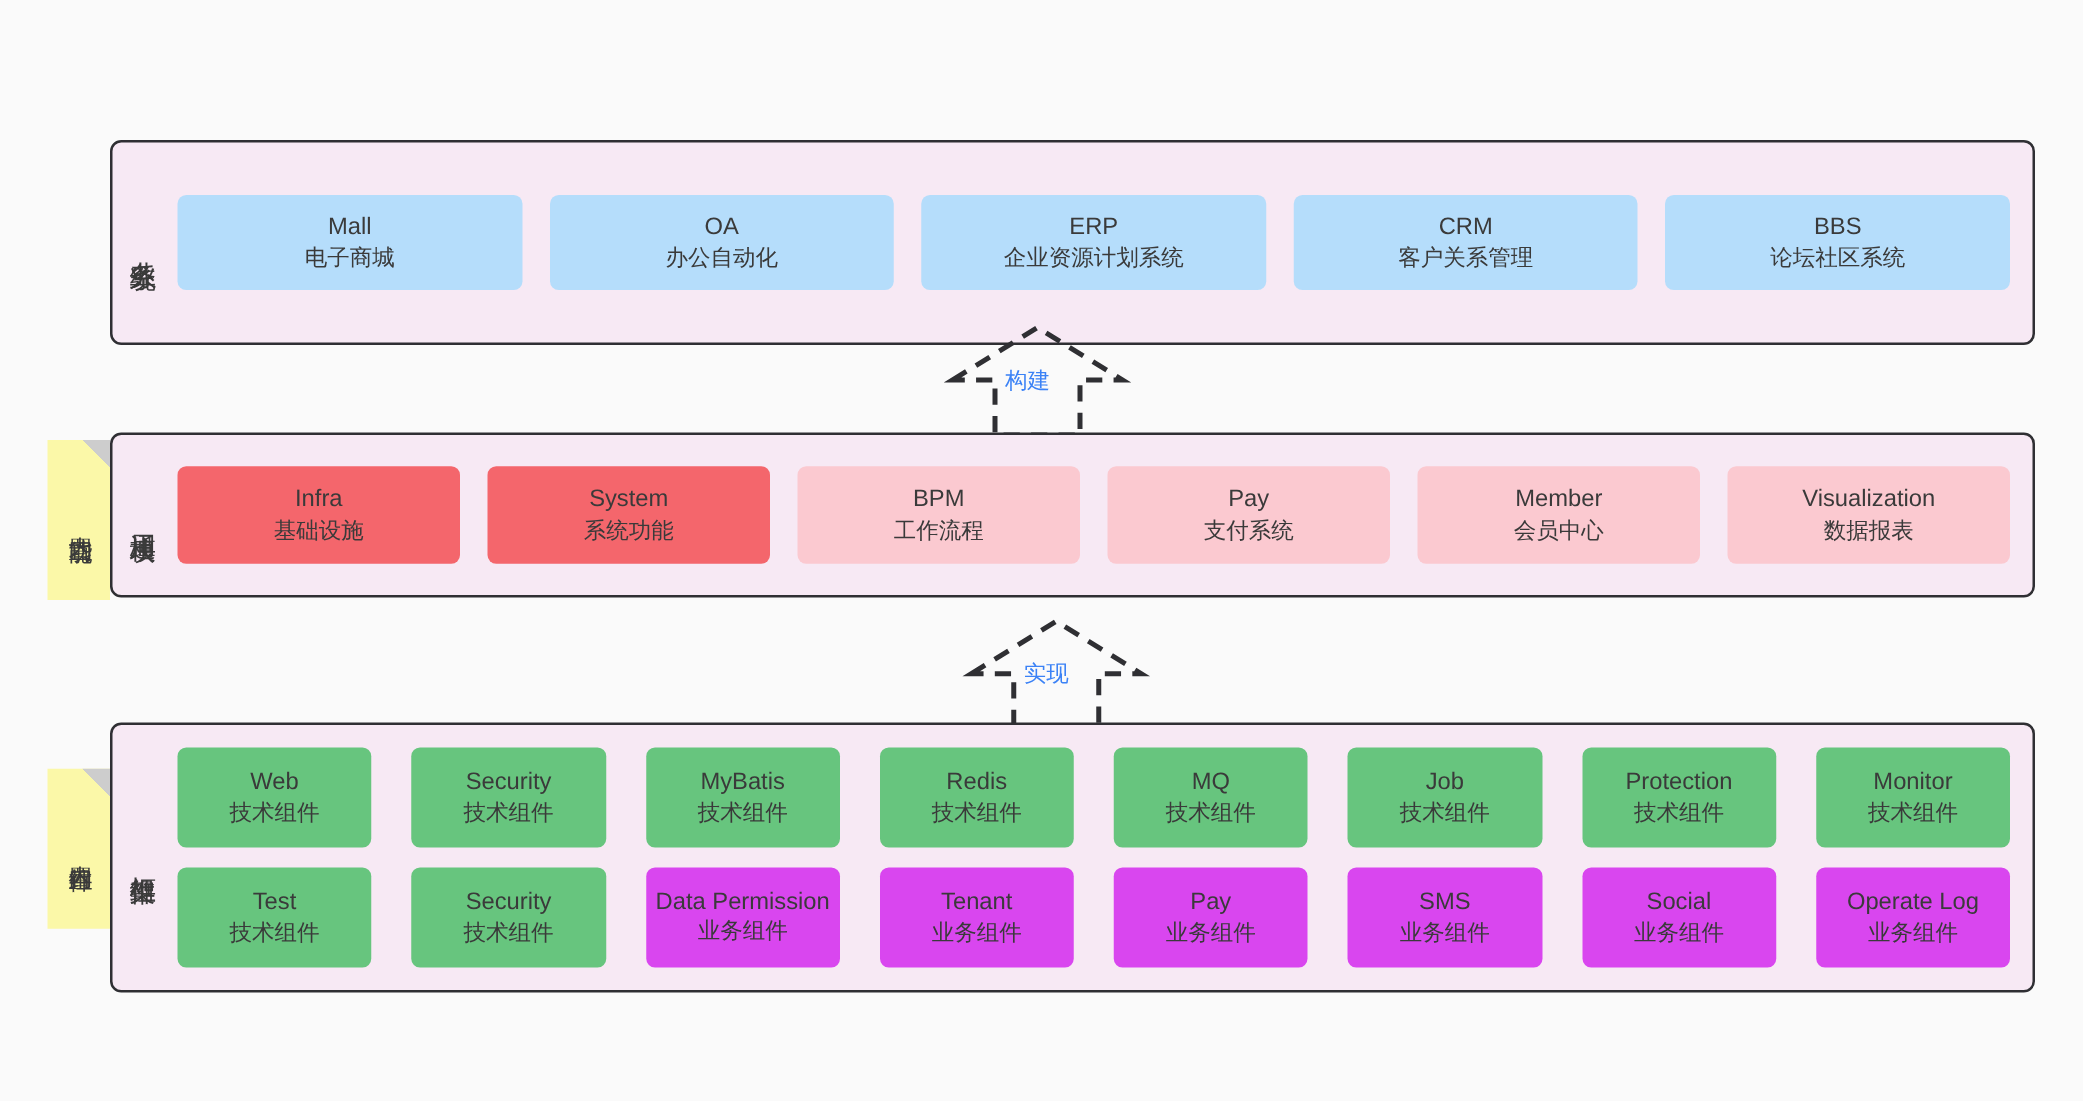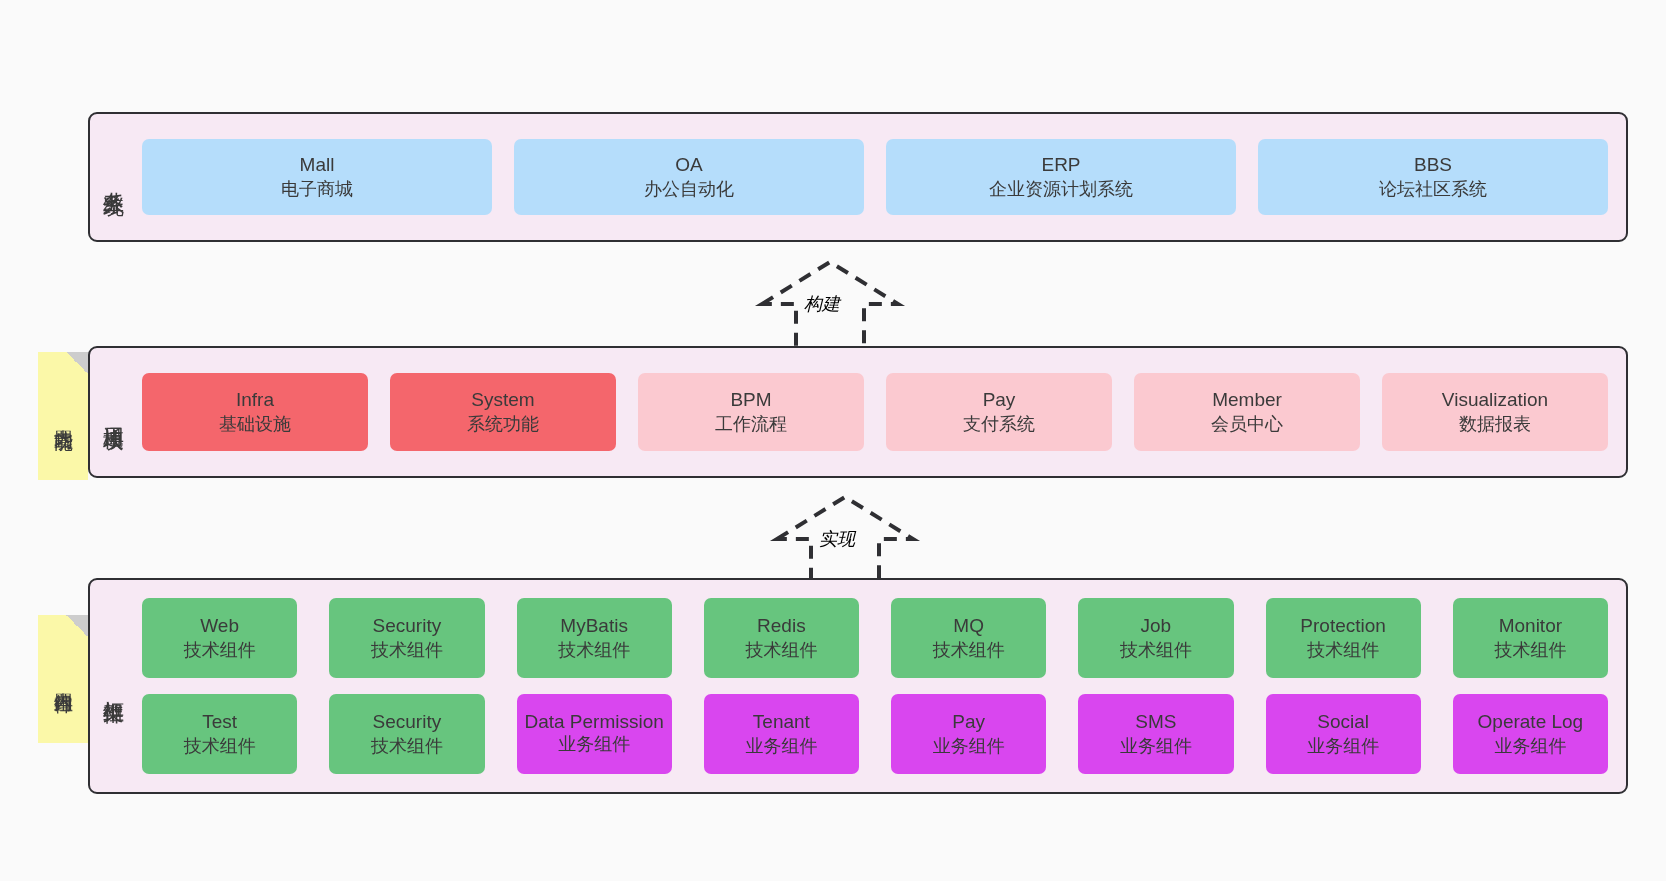--- a/index.html
+++ b/index.html
@@ -115,47 +115,50 @@
   }
 
   
   .arrow {
     position: absolute;
   }
   .arrow svg { display: block; overflow: visible; }
   .arrow-label {
     position: absolute;
     font-size: 18px;
-    color: #000000;
+    color: #3b82f6;
     background: transparent;
     white-space: nowrap;
     user-select: none;
-    font-style: italic;
   }
 </style>
 </head>
 <body>
 
 <div class="canvas">
 
-  <div class="layer" id="layer-business" style="left:88px; top:112px; width:1540px; height:130px;">
+  <div class="layer" id="layer-business" style="left:88px; top:112px; width:1540px; height:164px;">
     <div class="layer-title">业务系统</div>
     <div class="layer-body">
       <div class="row">
         <div class="node blue" style="height:76px;">
           <span class="t1">Mall</span>
           <span class="t2">电子商城</span>
         </div>
         <div class="node blue" style="height:76px;">
           <span class="t1">OA</span>
           <span class="t2">办公自动化</span>
         </div>
         <div class="node blue" style="height:76px;">
           <span class="t1">ERP</span>
           <span class="t2">企业资源计划系统</span>
+        </div>
+        <div class="node blue" style="height:76px;">
+          <span class="t1">CRM</span>
+          <span class="t2">客户关系管理</span>
         </div>
         <div class="node blue" style="height:76px;">
           <span class="t1">BBS</span>
           <span class="t2">论坛社区系统</span>
         </div>
       </div>
     </div>
   </div>
 
   <div class="arrow" style="left:760px; top:258px; width:140px; height:92px;">

